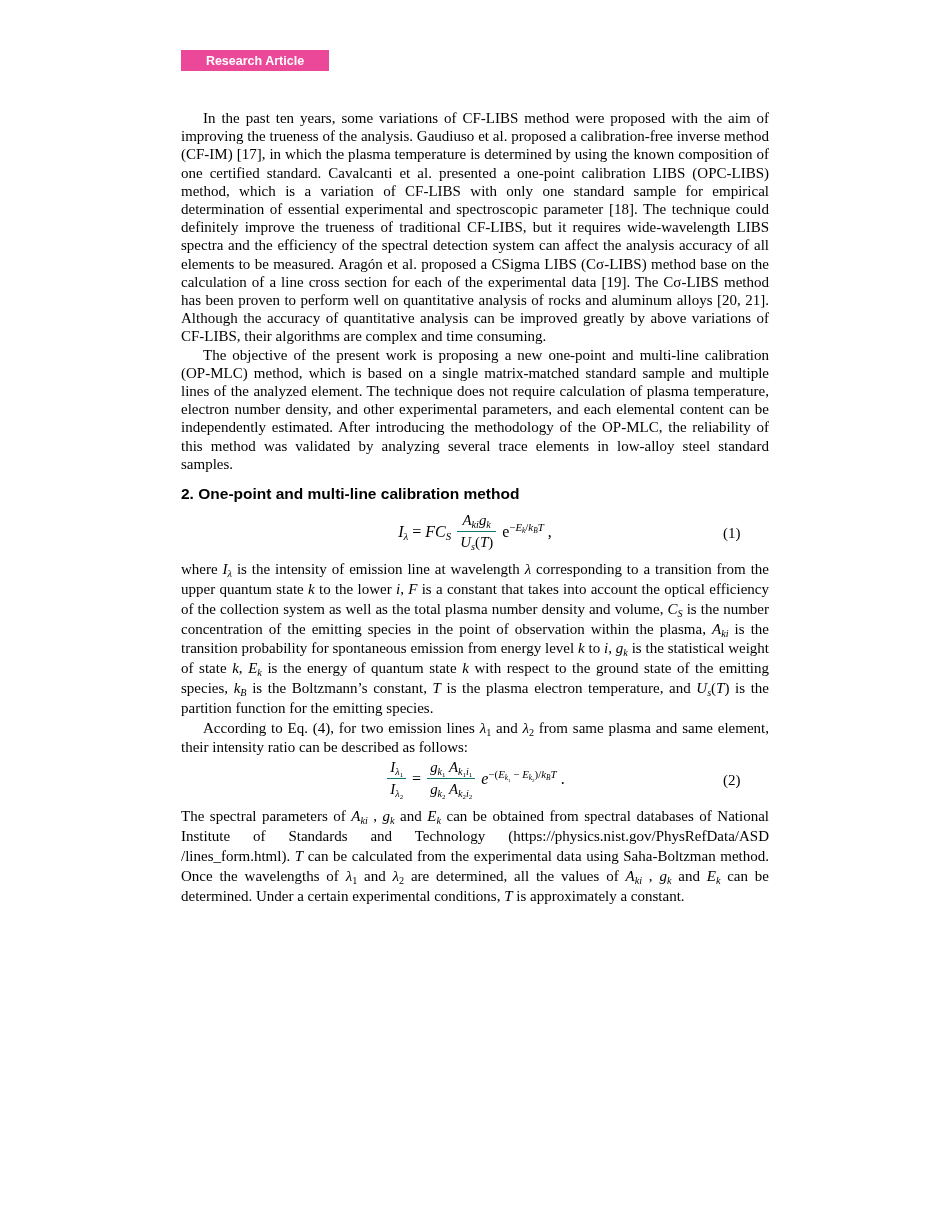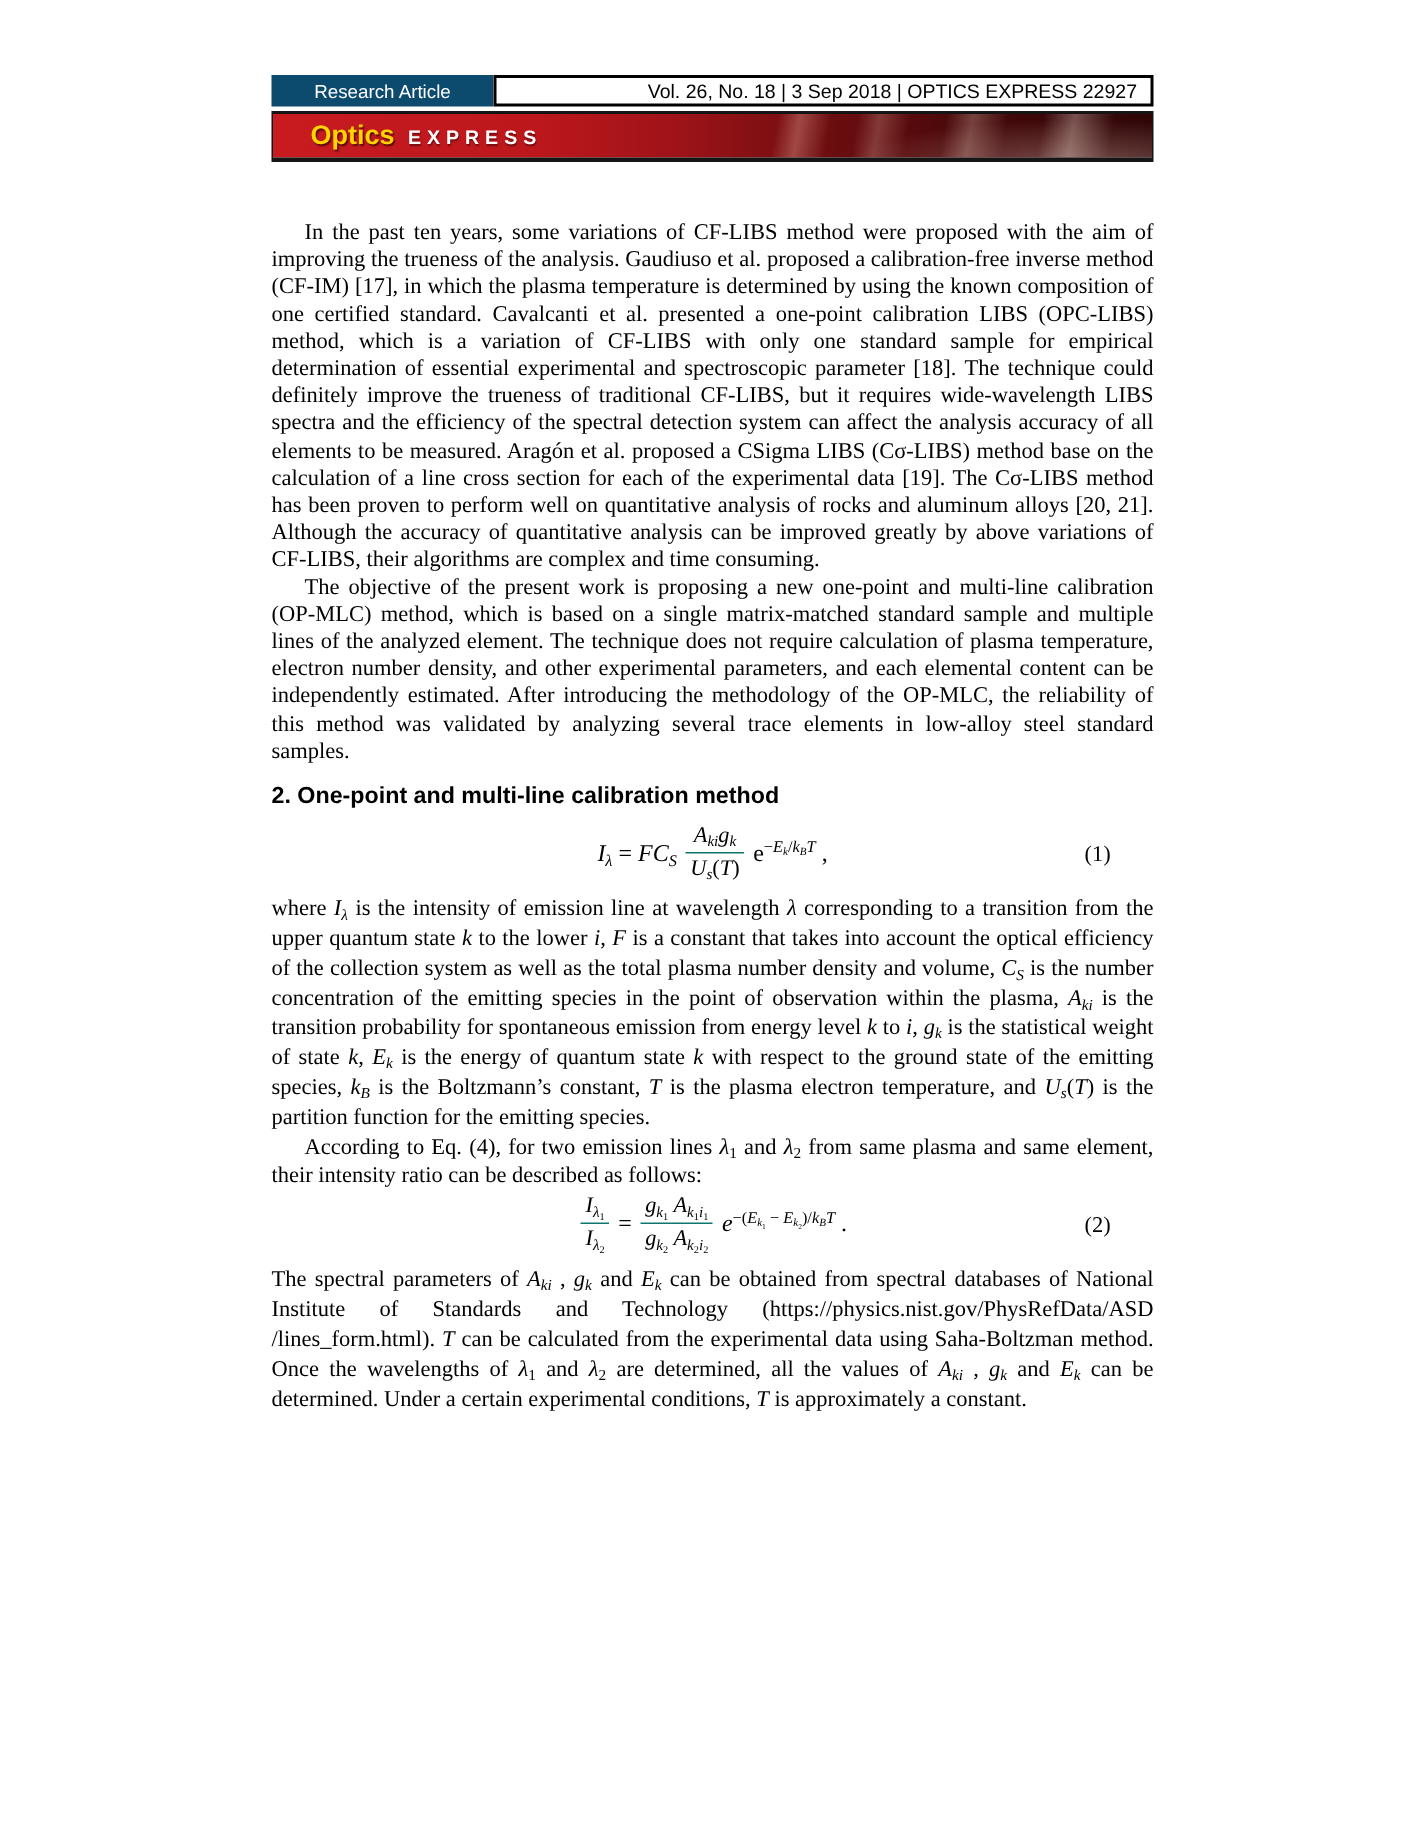--- a/index.html
+++ b/index.html
@@ -14,23 +14,23 @@
   }
   .content-col {
     position: absolute;
     left: 181px; top: 50px;
     width: 588px;
   }
 
   
   .header-row { display: flex; height: 21px; }
   .badge {
-    width: 148px; background: #0c4a6e; color: #fff;
+    width: 148px; background: #ec4899; color: #fff;
     font-family: "Liberation Sans", sans-serif;
-    font-size: 12.5px; font-weight: normal;
+    font-size: 12.5px; font-weight: bold;
     display: flex; align-items: center; justify-content: center;
   }
   .citation {
     flex: 1; border: 2px solid #000; background: #fff;
     font-family: "Liberation Sans", sans-serif;
     font-size: 13px;
     display: flex; align-items: center; justify-content: flex-end;
     padding-right: 9px; white-space: nowrap;
   }
 
@@ -95,27 +95,22 @@
   .fnum { display: block; border-bottom: 1px solid #0f766e; padding: 0 3px 1px 3px; line-height: 1.25; }
   .fden { display: block; padding: 1px 3px 0 3px; line-height: 1.25; }
 </style>
 </head>
 <body>
 
 <div class="content-col">
 
   <div class="header-row">
     <div class="badge">Research Article</div>
-    <div class="citation">Vol. 26, No. 18 | 3 Sep 2018 | OPTICS EXPRESS 22927</div>
   </div>
 
-  <div class="banner">
-    <span class="logo-optics">Optics</span>
-    <span class="logo-express">EXPRESS</span>
-  </div>
 
   <div class="body-text">
 
     <p class="para indent"><span>In the past ten years, some variations of CF-LIBS method were proposed with the aim of improving the trueness of the analysis. Gaudiuso et al. proposed a calibration-free inverse method (CF-IM) [17], in which the plasma temperature is determined by using the known composition of one certified standard. Cavalcanti et al. presented a one-point calibration LIBS (OPC-LIBS) method, which is a variation of CF-LIBS with only one standard sample for empirical determination of essential experimental and spectroscopic parameter [18]. The technique could definitely improve the trueness of traditional CF-LIBS, but it requires wide-wavelength LIBS spectra and the efficiency of the spectral detection system can affect the analysis accuracy of all elements to be measured. Aragón et al. proposed a CSigma LIBS (Cσ-LIBS) method base on the calculation of a line cross section for each of the experimental data [19]. The Cσ-LIBS method has been proven to perform well on quantitative analysis of rocks and aluminum alloys [20, 21]. Although the accuracy of quantitative analysis can be improved greatly by above variations of CF-LIBS, their algorithms are complex and time consuming.</span></p>
 
     <p class="para indent"><span>The objective of the present work is proposing a new one-point and multi-line calibration (OP-MLC) method, which is based on a single matrix-matched standard sample and multiple lines of the analyzed element. The technique does not require calculation of plasma temperature, electron number density, and other experimental parameters, and each elemental content can be independently estimated. After introducing the methodology of the OP-MLC, the reliability of this method was validated by analyzing several trace elements in low-alloy steel standard samples.</span></p>
 
     <h2 class="section-heading">2. One-point and multi-line calibration method</h2>
 
 

